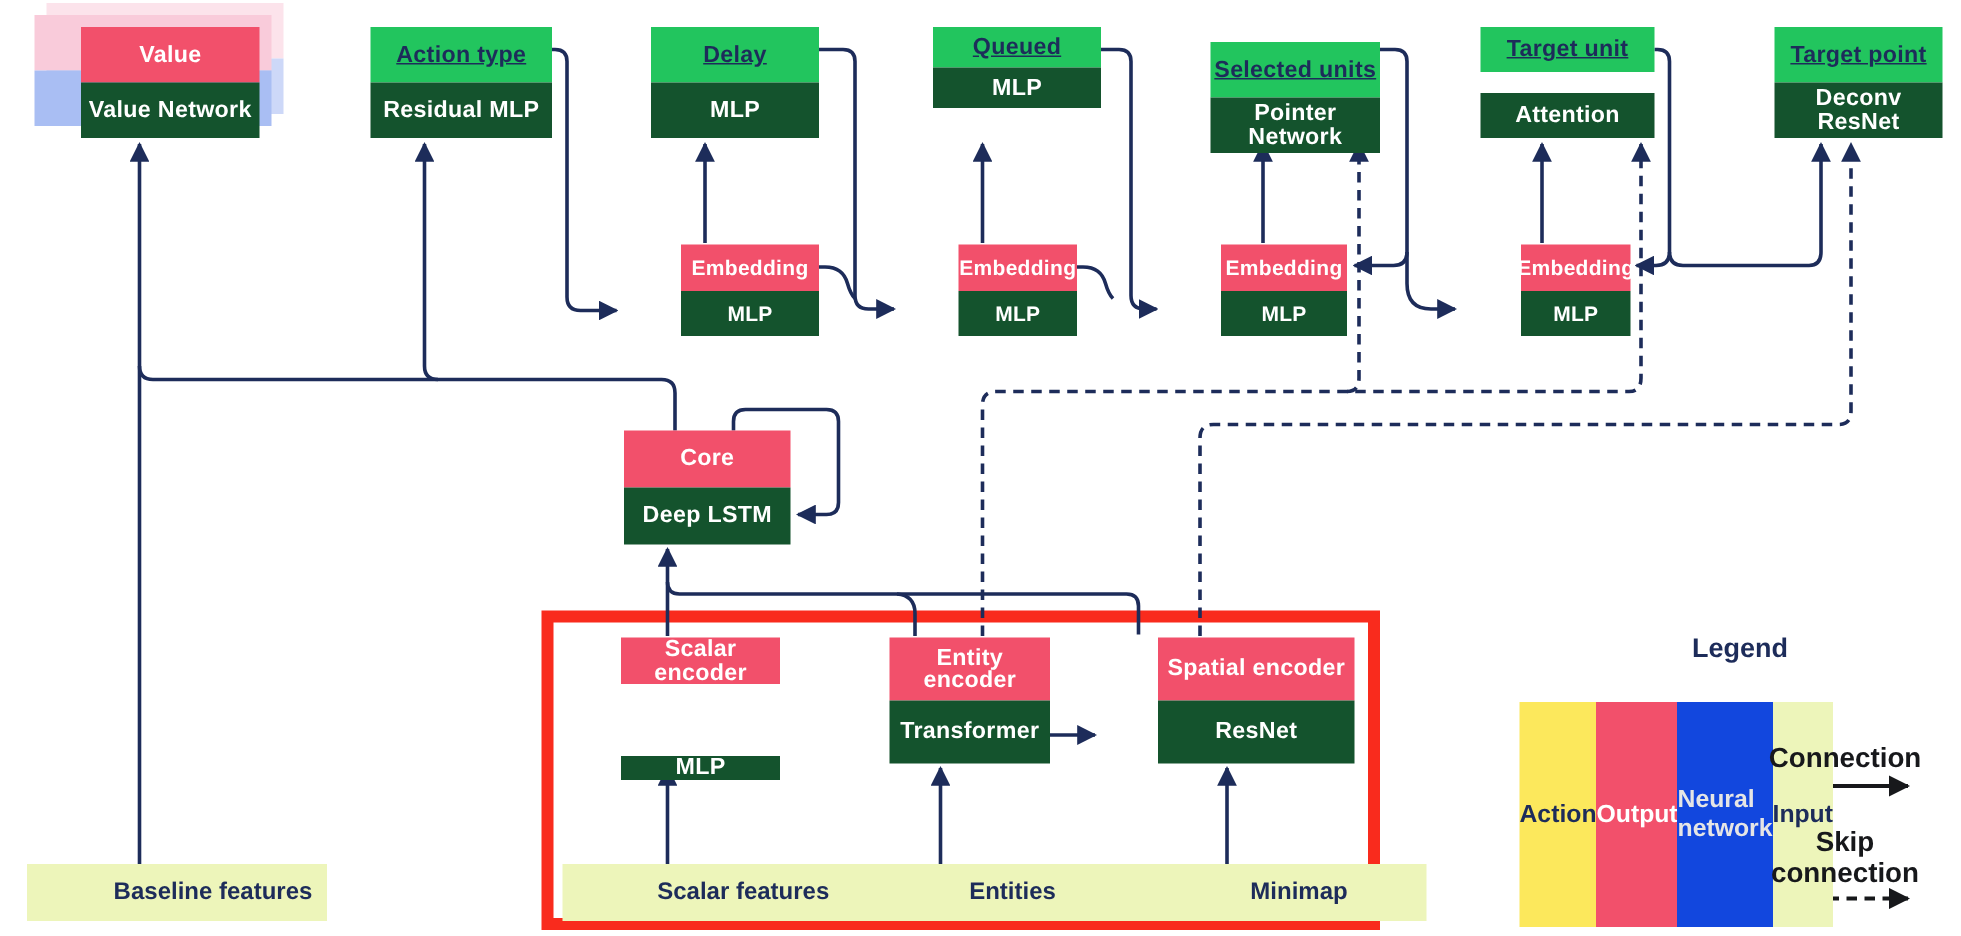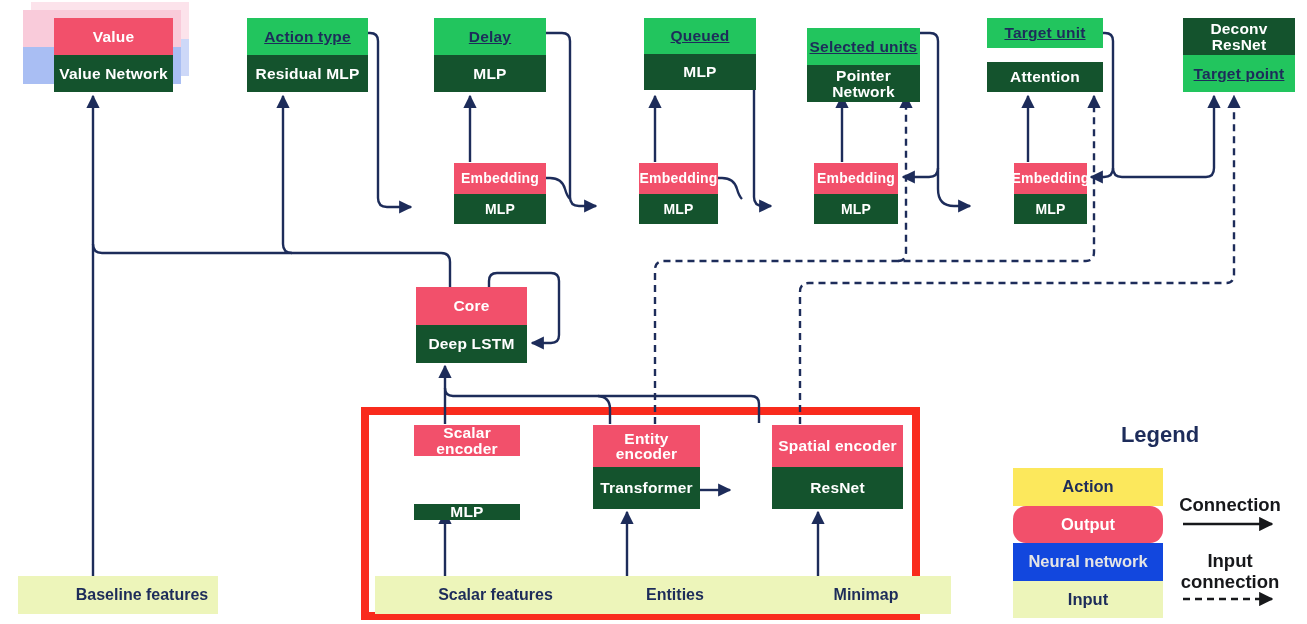--- a/index.html
+++ b/index.html
@@ -18,27 +18,27 @@
   .row-network{background:#14532d;color:#ffffff;}
   .blk-input{position:absolute;z-index:3;background:#EDF5BA;color:#1D2C5A;
     display:flex;align-items:center;justify-content:center;
     font-size:16px;font-weight:600;padding-left:48px;}
   .emb .row{font-size:14px;}
   .shadow{position:absolute;z-index:1;display:flex;flex-direction:column;}
   .shadow div{flex:1;}
   .s1-top{background:#F9CBDA;} .s1-bot{background:#A9BEF3;}
   .s2-top{background:#FCE3EB;} .s2-bot{background:#CDD8F8;}
   .redbox{position:absolute;z-index:1;border:8px solid #F92B1D;background:transparent;}
-  .legend-title{position:absolute;z-index:3;font-size:22px;font-weight:600;color:#1D2C5A;
+  .legend-title{position:absolute;z-index:3;font-size:18px;font-weight:600;color:#1D2C5A;
     text-align:center;}
-  .legend-items{position:absolute;z-index:3;display:flex;flex-direction:column;}
+  .legend-items{position:absolute;z-index:3;display:flex;flex-direction:row;}
   .legend-items .li{flex:1;display:flex;align-items:center;justify-content:center;
     font-size:16.5px;font-weight:600;}
   .li-action{background:#FCE85C;color:#1D2C5A;}
-  .li-output{background:#F2506B;color:#ffffff;border-radius:13px;}
+  .li-output{background:#F2506B;color:#ffffff;}
   .li-network{background:#1247DE;color:#e5e5e5;}
   .li-input{background:#EDF5BA;color:#1D2C5A;}
   .conn-label{position:absolute;z-index:3;font-size:18.5px;font-weight:600;color:#17181B;
     text-align:center;line-height:1.15;}
 </style>
 </head>
 <body>
 
 <div class="stage">
 
@@ -123,35 +123,35 @@
     <div class="row row-network">Value Network</div>
   </div>
   <div class="blk" style="left:208px;top:18px;width:160px;height:74px;">
     <div class="row row-action">Action type</div>
     <div class="row row-network">Residual MLP</div>
   </div>
   <div class="blk" style="left:395px;top:18px;width:151px;height:74px;">
     <div class="row row-action">Delay</div>
     <div class="row row-network">MLP</div>
   </div>
-  <div class="blk" style="left:605px;top:18px;width:151px;height:72px;">
+  <div class="blk" style="left:583px;top:18px;width:151px;height:54px;">
     <div class="row row-action">Queued</div>
     <div class="row row-network">MLP</div>
   </div>
   <div class="blk" style="left:768px;top:28px;width:152px;height:74px;">
     <div class="row row-action">Selected units</div>
     <div class="row row-network">Pointer Network</div>
   </div>
   <div class="blk" style="left:948px;top:18px;width:155px;height:74px;gap:14px;">
     <div class="row row-action">Target unit</div>
     <div class="row row-network">Attention</div>
   </div>
   <div class="blk" style="left:1144px;top:18px;width:151px;height:74px;">
+    <div class="row row-action">Target point</div>
     <div class="row row-network">Deconv ResNet</div>
-    <div class="row row-action">Target point</div>
   </div>
 
   <div class="blk emb" style="left:415px;top:163px;width:131px;height:61px;">
     <div class="row row-output">Embedding</div>
     <div class="row row-network">MLP</div>
   </div>
   <div class="blk emb" style="left:600px;top:163px;width:118px;height:61px;">
     <div class="row row-output">Embedding</div>
     <div class="row row-network">MLP</div>
   </div>
@@ -188,15 +188,15 @@
   <div class="blk-input" style="left:733px;top:576px;width:170px;height:38px;">Minimap</div>
 
   <div class="legend-title" style="left:1085px;top:422px;width:150px;">Legend</div>
   <div class="legend-items" style="left:1013px;top:468px;width:150px;height:150px;">
     <div class="li li-action">Action</div>
     <div class="li li-output">Output</div>
     <div class="li li-network">Neural network</div>
     <div class="li li-input">Input</div>
   </div>
   <div class="conn-label" style="left:1170px;top:494px;width:120px;">Connection</div>
-  <div class="conn-label" style="left:1175px;top:550px;width:110px;">Input connection</div>
+  <div class="conn-label" style="left:1175px;top:550px;width:110px;">Skip connection</div>
 
 </div>
 
 </body></html>

